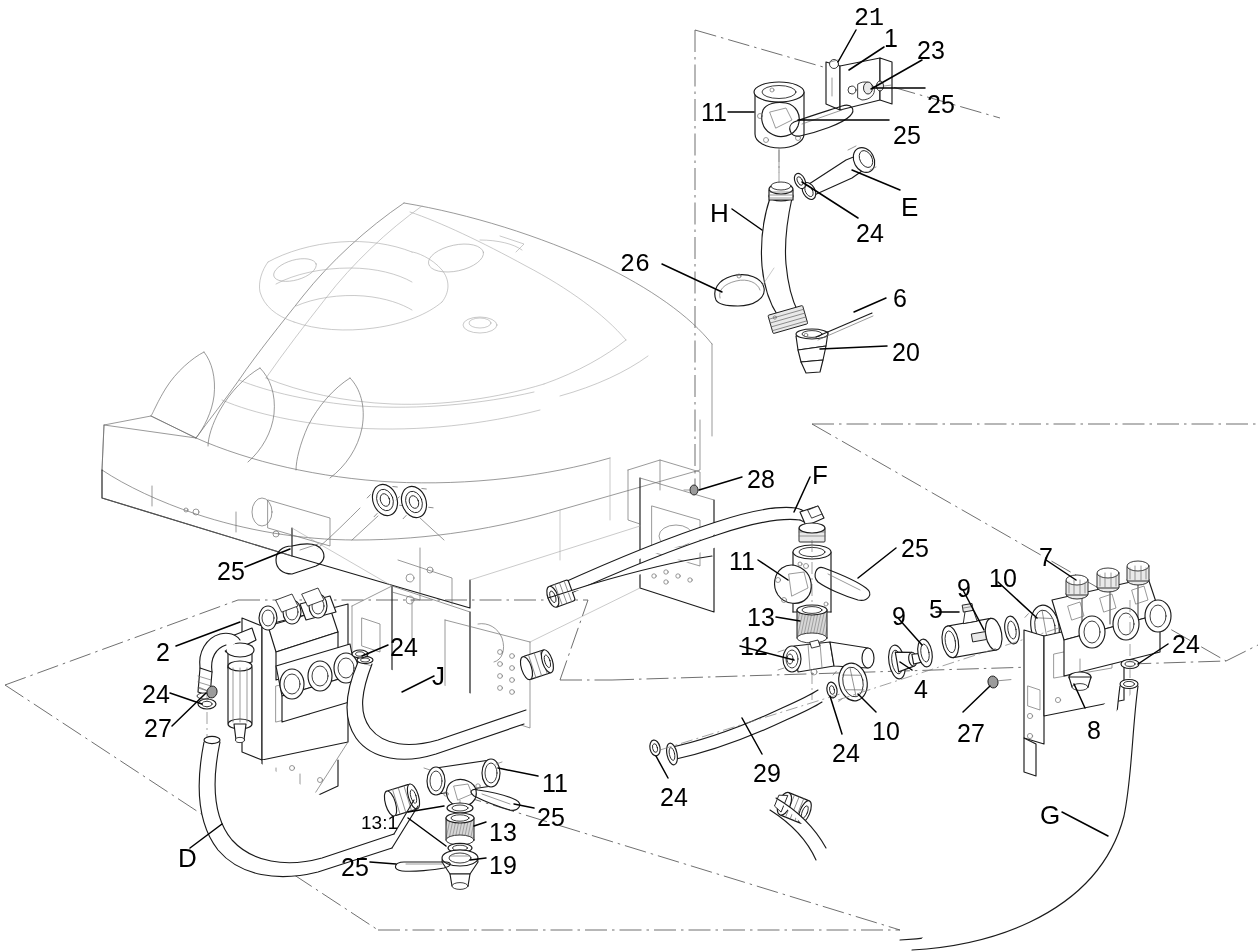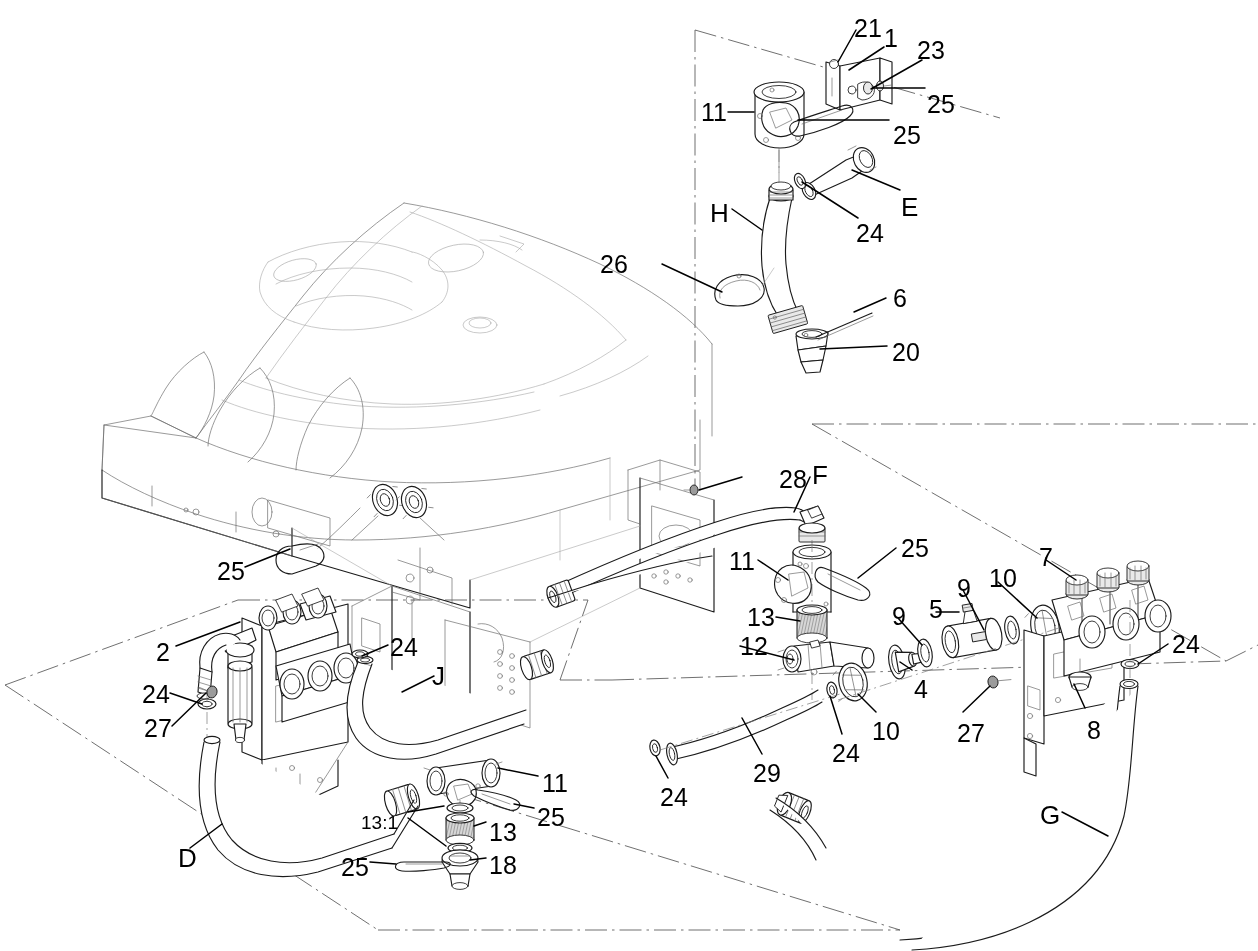--- a/index.html
+++ b/index.html
@@ -656,34 +656,34 @@
       <path class="ld" d="M370 862 L396 864"></path>
       <path class="ld" d="M486 858 L470 860"></path>
       <path class="ld" d="M190 848 L222 824"></path>
 
       <path class="ld" d="M408 812 L444 806"></path>
       <path class="ld" d="M408 818 L446 846"></path>
     </g>
   </svg>
 
   <div id="callout-layer">
-      <div class="callout" style="left: 854px; top: 16px;">21</div>
+      <div class="callout" style="left: 854px; top: 6px; font-family: Liberation Mono, monospace;">21</div>
       <div class="callout" style="left: 884px; top: 26px;">1</div>
       <div class="callout" style="left: 917px; top: 38px;">23</div>
       <div class="callout" style="left: 927px; top: 92px;">25</div>
       <div class="callout" style="left: 701px; top: 100px;">11</div>
       <div class="callout" style="left: 893px; top: 123px;">25</div>
       <div class="callout letter" style="left: 901px; top: 194px;">E</div>
       <div class="callout" style="left: 856px; top: 221px;">24</div>
       <div class="callout letter" style="left: 710px; top: 200px;">H</div>
-      <div class="callout" style="left: 600px; top: 252px;">26</div>
+      <div class="callout" style="left: 620px; top: 252px; font-family: Liberation Mono, monospace;">26</div>
       <div class="callout" style="left: 893px; top: 286px;">6</div>
       <div class="callout" style="left: 892px; top: 340px;">20</div>
       <div class="callout" style="left: 217px; top: 559px;">25</div>
-      <div class="callout" style="left: 747px; top: 467px; margin-left: 32px;">28</div>
+      <div class="callout" style="left: 747px; top: 467px;">28</div>
       <div class="callout letter" style="left: 812px; top: 462px;">F</div>
       <div class="callout" style="left: 729px; top: 549px;">11</div>
       <div class="callout" style="left: 901px; top: 536px;">25</div>
       <div class="callout" style="left: 1039px; top: 545px;">7</div>
       <div class="callout" style="left: 747px; top: 605px;">13</div>
       <div class="callout" style="left: 957px; top: 576px;">9</div>
       <div class="callout" style="left: 989px; top: 566px;">10</div>
       <div class="callout" style="left: 892px; top: 604px;">9</div>
       <div class="callout" style="left: 929px; top: 597px;">5</div>
       <div class="callout" style="left: 740px; top: 634px;">12</div>
@@ -699,17 +699,17 @@
       <div class="callout" style="left: 957px; top: 721px;">27</div>
       <div class="callout" style="left: 1087px; top: 718px;">8</div>
       <div class="callout" style="left: 660px; top: 785px;">24</div>
       <div class="callout" style="left: 753px; top: 761px; text-align: center;">29</div>
       <div class="callout" style="left: 542px; top: 771px;">11</div>
       <div class="callout" style="left: 537px; top: 805px;">25</div>
       <div class="callout sub" style="left: 361px; top: 813px;">13:1</div>
       <div class="callout" style="left: 489px; top: 820px;">13</div>
       <div class="callout letter" style="left: 1040px; top: 802px;">G</div>
       <div class="callout" style="left: 341px; top: 855px;">25</div>
-      <div class="callout" style="left: 489px; top: 853px;">18</div>
+      <div class="callout" style="left: 489px; top: 853px;">19</div>
       <div class="callout letter" style="left: 178px; top: 845px;">D</div>
     </div>
 
 </div>
 
 </body></html>

